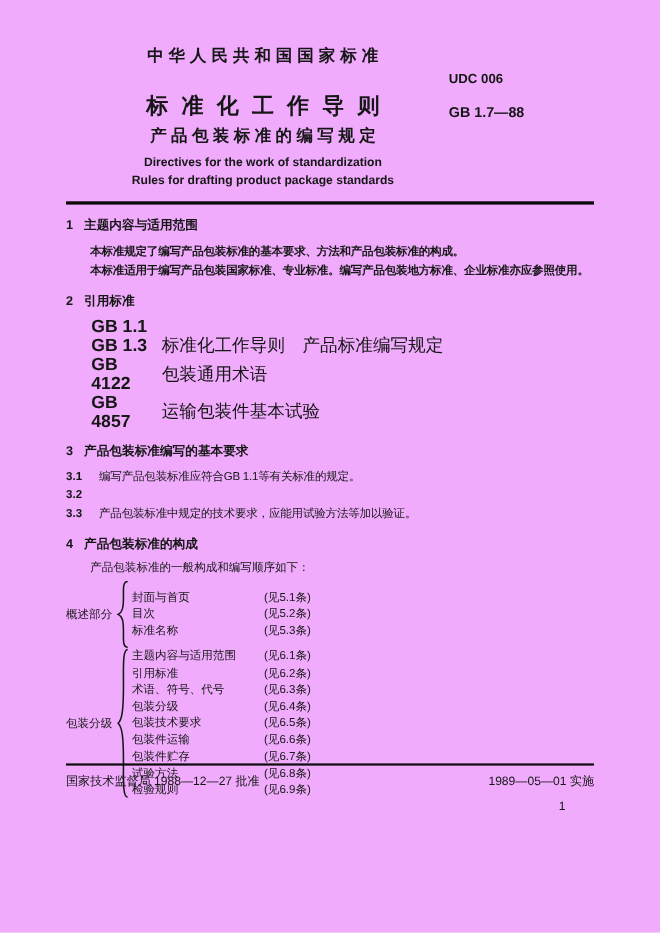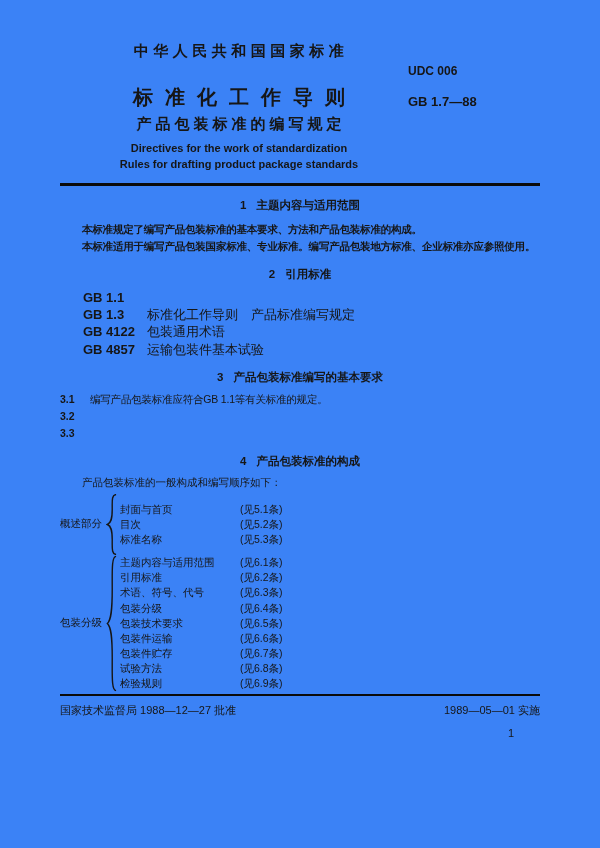--- a/index.html
+++ b/index.html
@@ -1,42 +1,42 @@
 <!DOCTYPE html>
 <html><head>
 <meta charset="utf-8">
 <style>
   * { margin:0; padding:0; box-sizing:border-box; }
   html,body { background:#ffffff; }
   .page {
-    width:600px; height:848px; background:#3b82f6; position:relative; overflow:hidden;
+    width:600px; height:848px; background:#f0abfc; position:relative; overflow:hidden;
     font-family:"Liberation Sans","DejaVu Sans",sans-serif; color:#161616;
   }
   .content { padding:42px 60px 0 60px; }
 
   
   .header { position:relative; }
   .header-center { width:358px; text-align:center; }
   .hdr-std   { font-size:15px; line-height:17px; font-weight:600; letter-spacing:4.5px; text-indent:4px; }
   .hdr-title { font-size:20px; line-height:23px; font-weight:bold; letter-spacing:12px; text-indent:12px; margin-top:27px; }
   .hdr-sub   { font-size:15px; line-height:17px; font-weight:bold; letter-spacing:4px; text-indent:4px; margin-top:6px; }
   .hdr-en1   { font-size:11px; line-height:13px; font-weight:bold; margin-top:10px; }
   .hdr-en2   { font-size:11px; line-height:13px; font-weight:bold; margin-top:3px; }
   .header-right { position:absolute; left:348px; top:22px; }
   .hdr-udc { font-size:12px; font-weight:bold; }
   .hdr-gb  { font-size:13px; font-weight:bold; margin-top:16px; }
   .rule-thick { height:3px; background:#0b0b0b; margin-top:12px; }
 
   
-  .sec-heading { margin-top:13px; font-size:11.5px; line-height:13px; font-weight:bold;text-align:center; }
+  .sec-heading { margin-top:13px; font-size:11.5px; line-height:13px; font-weight:bold; }
   .sec-num { display:inline-block; margin-right:10px; }
   .paras { margin-top:9px;font-weight:bold; }
   .para { font-size:10.5px; letter-spacing:-0.2px; line-height:17px; text-indent:22px; white-space:nowrap; }
   .ref-list { margin-top:8px; padding-left:23px; }
-  .ref-row { display:flex; font-size:13px; line-height:17.2px;align-items:center; }
+  .ref-row { display:flex; font-size:16px; line-height:17.2px;align-items:center; }
   .ref-code { flex:none; width:64px; font-weight:bold; }
   .clauses { margin-top:7px; }
   .clause-row { display:flex; font-size:10.5px; letter-spacing:-0.2px; line-height:17px; white-space:nowrap; }
   .clause-num { flex:none; width:30px; font-weight:bold; letter-spacing:0; }
   .intro { margin-top:7px; font-size:10.5px; line-height:15px; text-indent:22px; }
 
   
   .outline { margin-top:4px; }
   .outline-group { display:flex; align-items:center; }
   .group-label { flex:none; width:46px; font-size:10.5px; }
@@ -108,20 +108,21 @@
     <div class="clauses">
       <div class="clause-row">
         <span class="clause-num">3.1</span>
         <span class="clause-text">编写产品包装标准应符合GB 1.1等有关标准的规定。</span>
       </div>
       <div class="clause-row">
         <span class="clause-num">3.2</span>
       </div>
       <div class="clause-row">
         <span class="clause-num">3.3</span>
+        <span class="clause-text">产品包装标准中规定的技术要求，应能用试验方法等加以验证。</span>
       </div>
     </div>
 
     <div class="sec-heading">
       <span class="sec-num">4</span><span>产品包装标准的构成</span>
     </div>
     <div class="intro">产品包装标准的一般构成和编写顺序如下：</div>
 
     <div class="outline">
 

